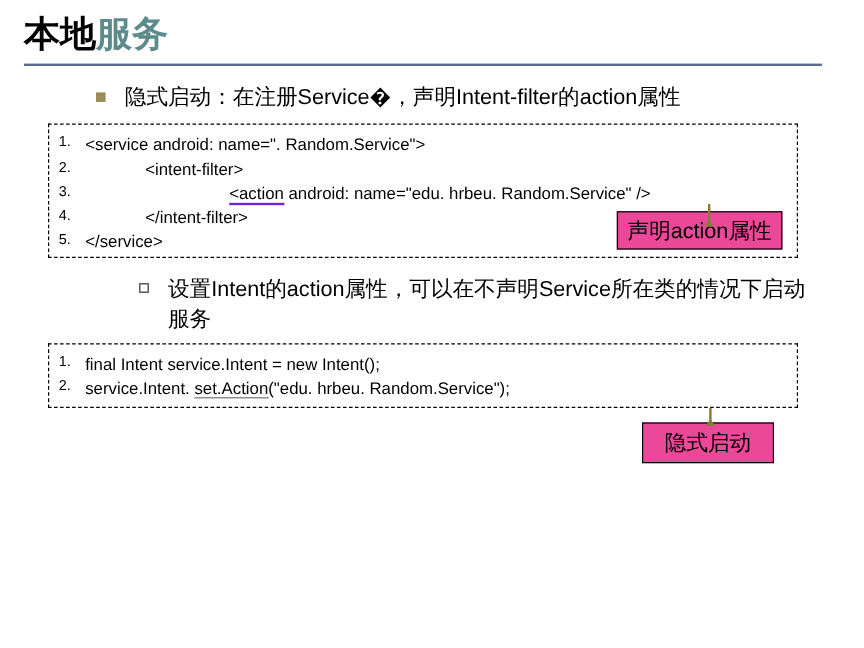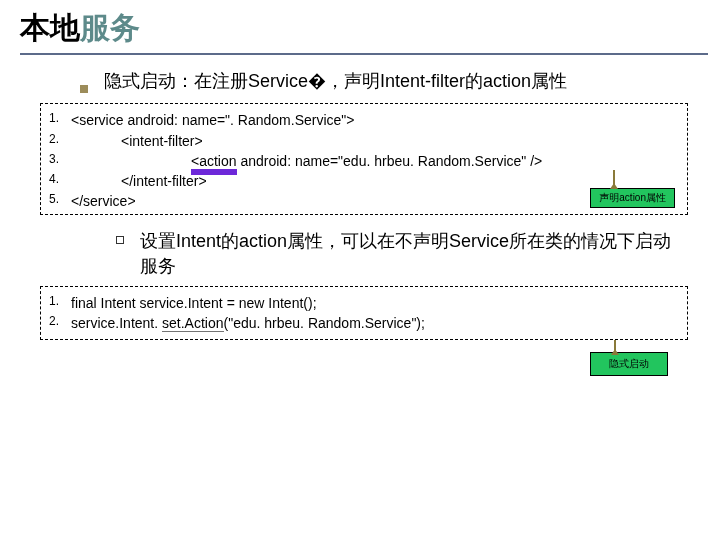--- a/index.html
+++ b/index.html
@@ -8,38 +8,38 @@
     padding: 0;
     width: 720px;
     height: 540px;
     font-family: "Microsoft YaHei", "SimSun", Arial, sans-serif;
     background: #fff;
     color: #000;
   }
   .slide {
     width: 100%;
     height: 100%;
-    padding: 8px 12px 16px 20px;
+    padding: 8px 35px 16px 20px;
     position: relative;
   }
   .title-divider {
     height: 2px;
     background: #5c6b8a;
     margin: 4px 0 0 0;
   }
   .title {
     font-size: 30px;
     font-weight: bold;
     margin: 0 0 2px 0;
   }
   .title .black { color: #000; }
   .title .teal { color: #5d8a8a; }
   .bullet-row {
     display: flex;
-    align-items: flex-end;
+    align-items: flex-start;
     margin: 14px 0 10px 60px;
   }
   .square-bullet {
     width: 8px;
     height: 8px;
     background: #9c8c5a;
     margin-top: 8px;
     flex: none;
     margin-right: 16px;
   }
@@ -61,27 +61,27 @@
   }
   .lineno {
     width: 22px;
     flex: none;
     font-size: 12px;
     color: #000;
   }
   .code { white-space: pre; }
   .ind1 { padding-left: 50px; }
   .ind2 { padding-left: 120px; }
-  .action-kw { color: #000; border-bottom: 6px solid #6d28d9; }
+  .action-kw { color: #000; border-bottom: 2px solid #6d28d9; }
   .callout {
     position: absolute;
     border: 1px solid #000;
-    background: #22c55e;
+    background: #ec4899;
     padding: 2px 8px;
-    font-size: 10px;
+    font-size: 18px;
   }
   .sub-bullet-row {
     display: flex;
     align-items: flex-start;
     margin: 14px 0 8px 96px;
   }
   .hollow-bullet {
     width: 8px;
     height: 8px;
     border: 1px solid #333;

